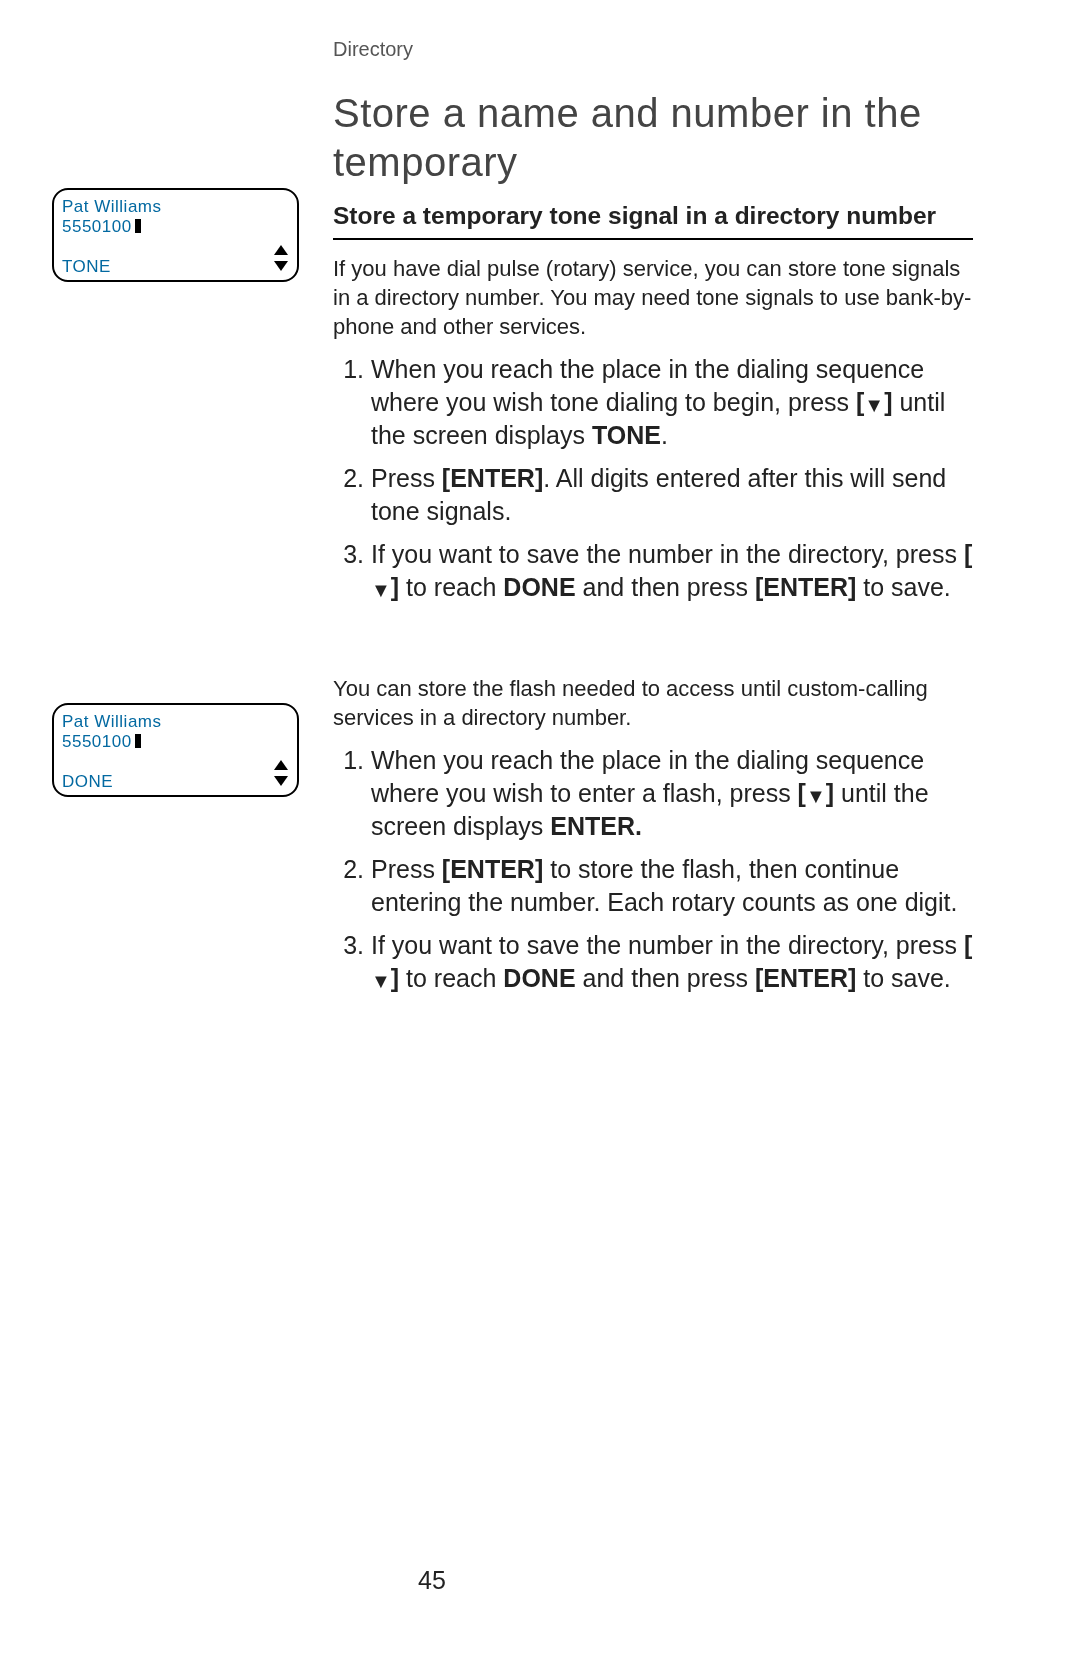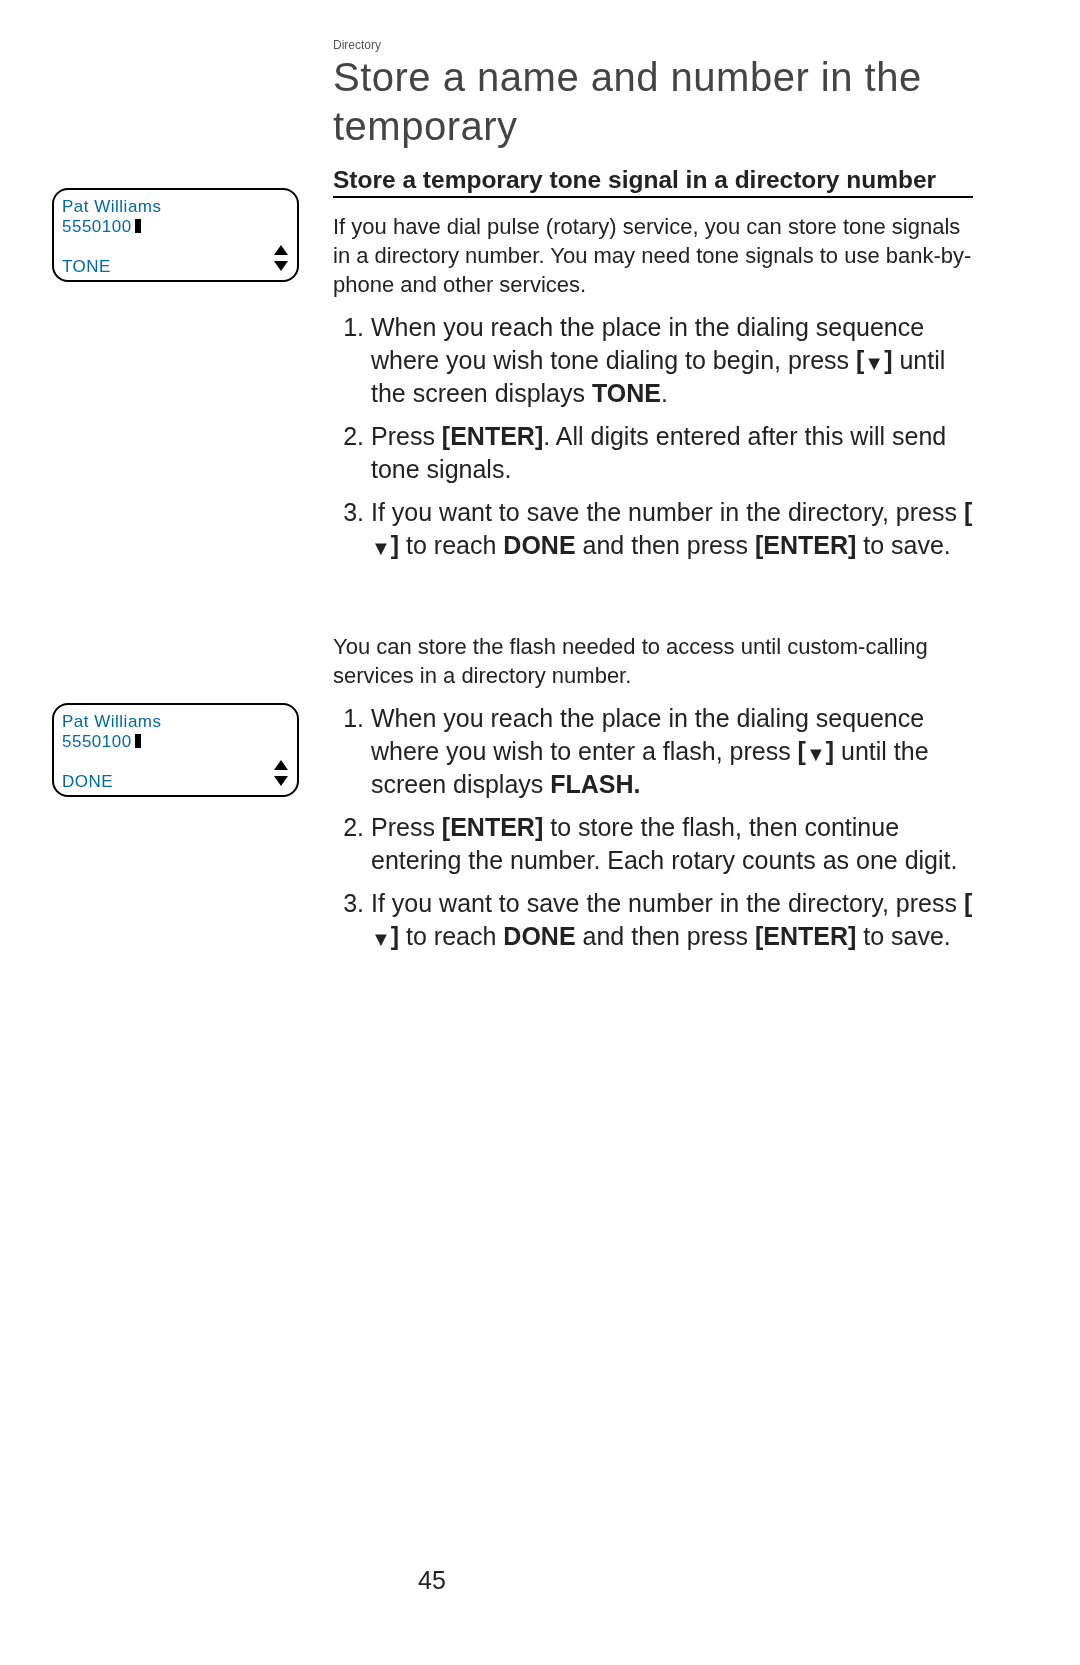--- a/index.html
+++ b/index.html
@@ -21,40 +21,41 @@
 
   
   .body-col {
     position: absolute;
     left: 333px;
     top: 38px;
     width: 640px;
   }
 
   .section-label {
-    font-size: 12px;
+    font-size: 20px;
     color: #555;
-    margin: 0 0 1px 0;
+    margin: 0 0 28px 0;
   }
 
   .page-title {
     font-size: 40px;
     font-weight: 400;
     color: #444;
     letter-spacing: 0.5px;
     margin: 0 0 12px 0;
     line-height: 1.22;
   }
 
   .subhead {
     font-size: 24.5px;
     font-weight: 700;
     color: #222;
     line-height: 1.35;
     margin: 10px 0 0 0;
+    padding-bottom: 6px;
     border-bottom: 2px solid #000;
   }
 
   .para {
     font-size: 22px;
     line-height: 1.32;
     color: #222;
     margin: 14px 0 12px 0;
   }
 
@@ -184,21 +185,21 @@
       </li>
     </ol>
 
     <div class="spacer"></div>
 
 
     <p class="para">You can store the flash needed to access until custom-calling services in a directory number.</p>
 
     <ol class="steps">
       <li>
-        <span>When you reach the place in the dialing sequence where you wish to enter a flash, press </span><span class="bold"><span>[</span><span class="dn-arrow">▼</span><span>]</span></span><span> until the screen displays </span><span class="bold">FLASH.</span>
+        <span>When you reach the place in the dialing sequence where you wish to enter a flash, press </span><span class="bold"><span>[</span><span class="dn-arrow">▼</span><span>]</span></span><span> until the screen displays </span><span class="bold">ENTER.</span>
       </li>
       <li>
         <span>Press </span><span class="bold">[ENTER]</span><span> to store the flash, then continue entering the number. Each rotary counts as one digit.</span>
       </li>
       <li>
         <span>If you want to save the number in the directory, press </span><span class="bold"><span>[</span><span class="dn-arrow">▼</span><span>]</span></span><span> to reach </span><span class="bold">DONE</span><span> and then press </span><span class="bold">[ENTER]</span><span> to save.</span>
       </li>
     </ol>
 
   </div>

